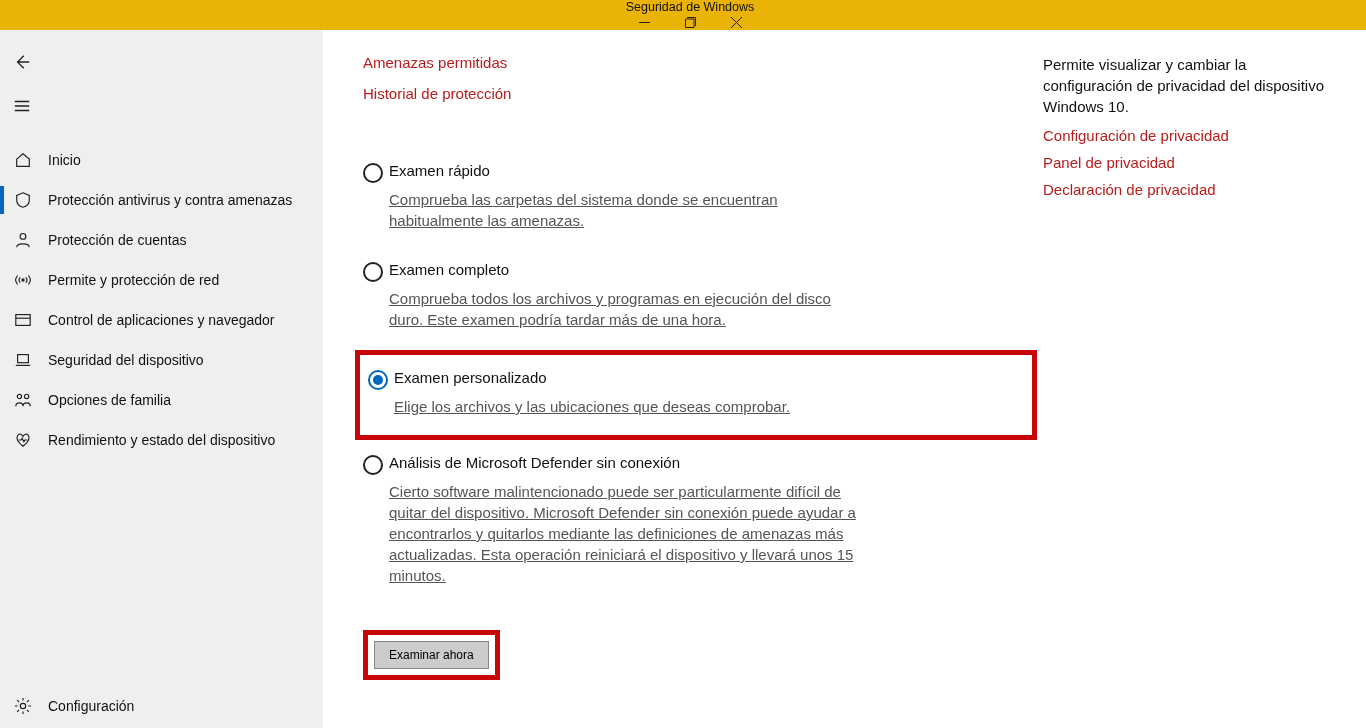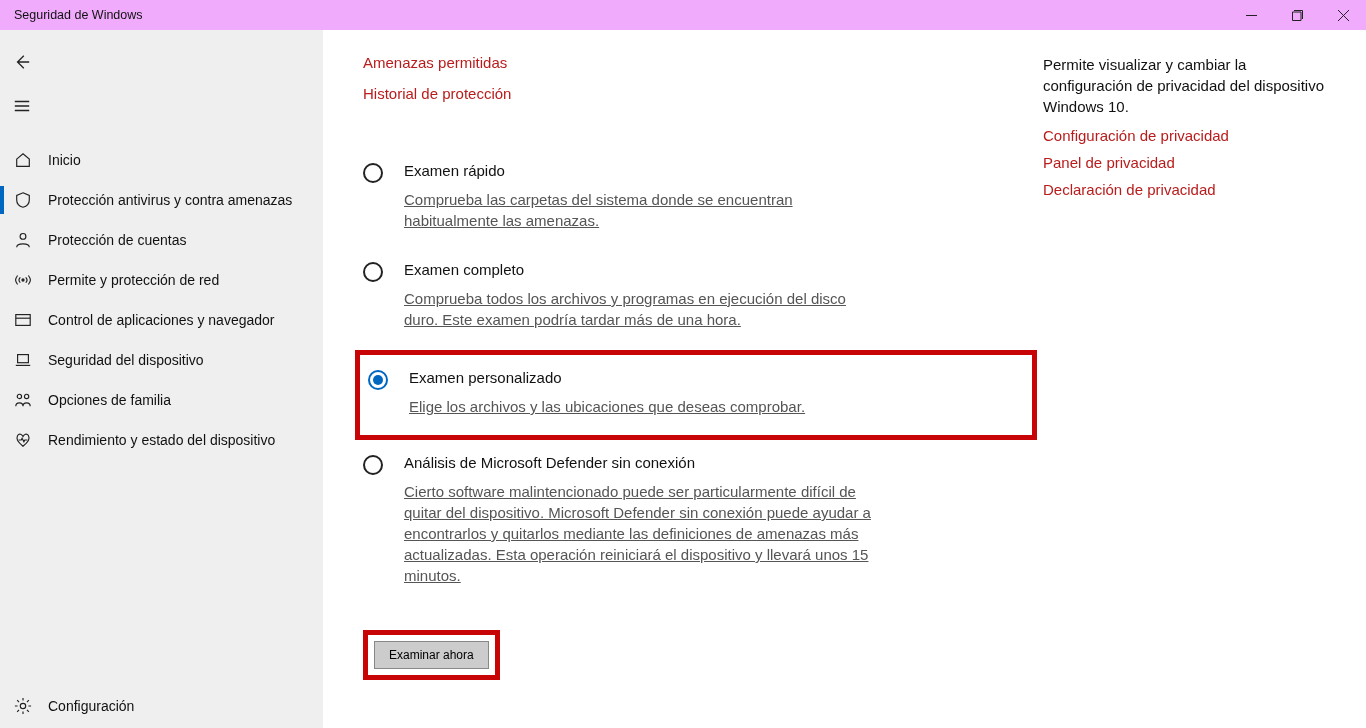--- a/index.html
+++ b/index.html
@@ -1,19 +1,19 @@
 <!DOCTYPE html>
 <html><head>
 <meta charset="utf-8">
 <style>
 * { box-sizing: border-box; margin: 0; padding: 0; font-family: "Segoe UI", Tahoma, sans-serif; }
 html, body { width: 1366px; height: 728px; overflow: hidden; background: #fff; color: #1b1b1b; }
 
 
-.titlebar { height: 30px; display: flex; align-items: center; justify-content: space-between; padding: 0 0 0 14px; background: #f0abfc; }
+.titlebar { height: 30px; display: flex; align-items: center; justify-content: space-between; padding: 0 0 0 14px; background: #eab308; flex-direction: column; }
 .titlebar .title { font-size: 12.5px; color: #111; }
 .win-controls { display: flex; height: 100%; }
 .win-btn { width: 46px; display: flex; align-items: center; justify-content: center; cursor: pointer; }
 .win-btn svg { width: 11px; height: 11px; stroke: #222; stroke-width: 1; fill: none; }
 
 .app { display: flex; height: calc(100% - 30px); }
 
 
 .sidebar { width: 323px; background: #efefef; display: flex; flex-direction: column; }
 .sb-top { padding: 10px 0 0 0; }
@@ -29,21 +29,21 @@
 
 
 .main { flex: 1; display: flex; padding: 24px 40px 0 40px; }
 .content { width: 660px; }
 .rightcol { flex: 1; padding-left: 20px; }
 
 .links { display: flex; flex-direction: column; gap: 14px; margin-bottom: 56px; }
 .link { color: #b91c1c; font-size: 15px; cursor: pointer; }
 
 .opts { display: flex; flex-direction: column; }
-.opt { display: flex; gap: 21px; padding: 4px 0 26px 0; }
+.opt { display: flex; gap: 6px; padding: 4px 0 26px 0; }
 .opt.hl { border: 5px solid #c80506; padding: 14px 14px 18px 8px; margin: -6px -14px 10px -8px; }
 .radio { width: 20px; height: 20px; border: 2px solid #222; border-radius: 50%; flex: 0 0 20px; margin-top: 1px; display: flex; align-items: center; justify-content: center; cursor: pointer; }
 .radio.sel { border-color: #0067c0; }
 .radio.sel::after { content: ""; width: 10px; height: 10px; background: #0067c0; border-radius: 50%; }
 .opt-body .opt-title { font-size: 15px; color: #111; margin-bottom: 10px; }
 .opt-body .opt-desc { font-size: 15px; color: #555; line-height: 1.4; max-width: 480px; text-decoration: underline; }
 
 .scan-btn-wrap { display: inline-block; border: 5px solid #c80506; padding: 6px; margin-top: 18px; }
 .scan-btn { background: #cccccc; border: 1px solid #888; padding: 6px 14px; font-size: 12px; cursor: pointer; }
 

